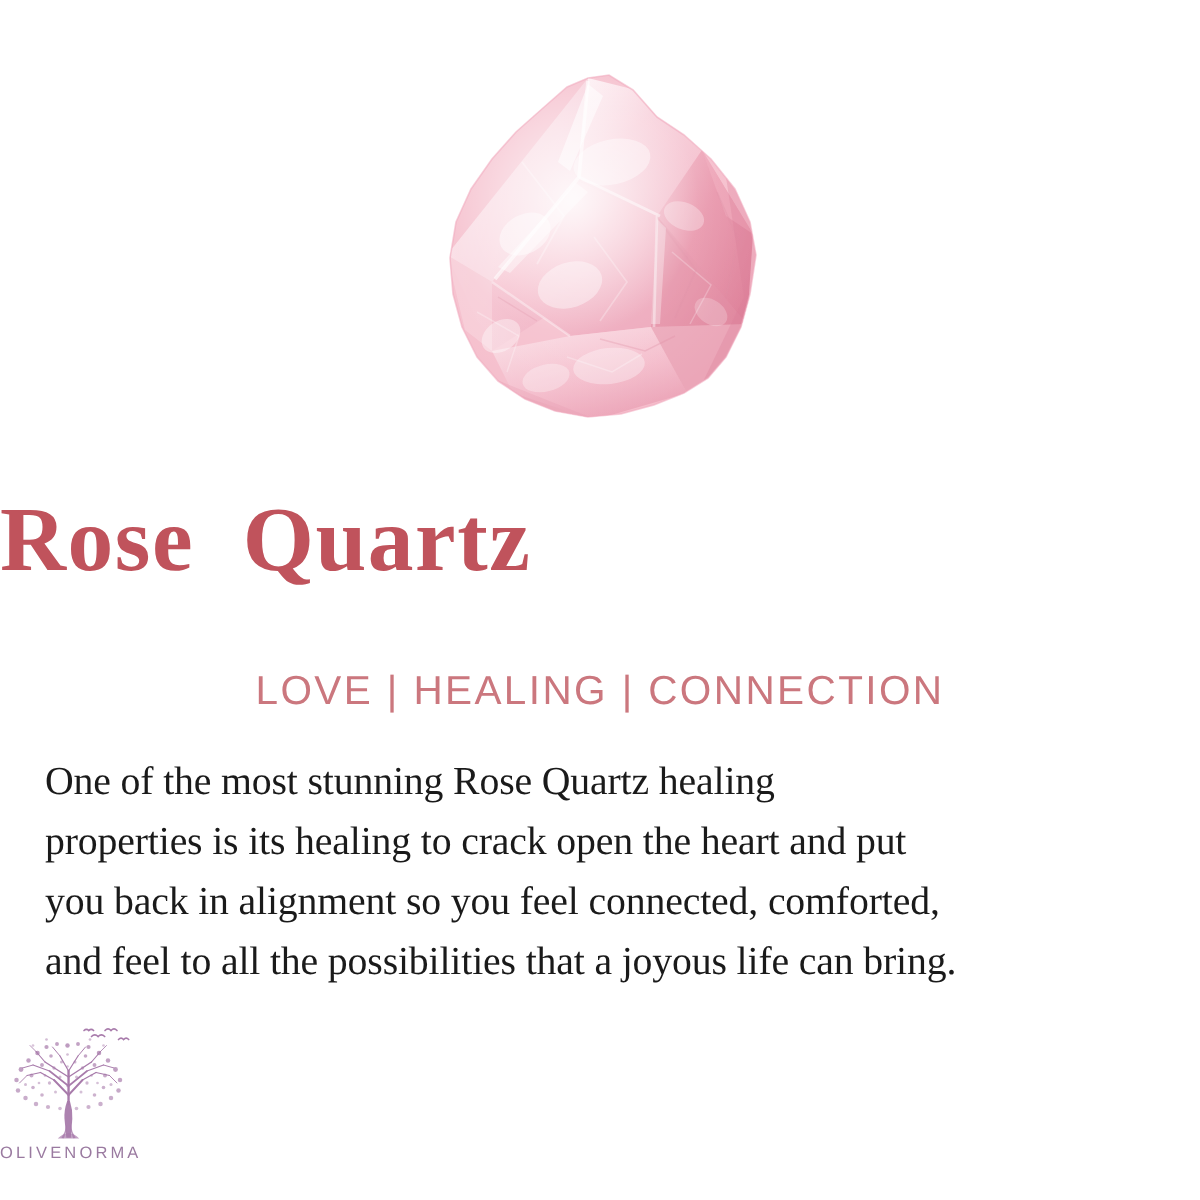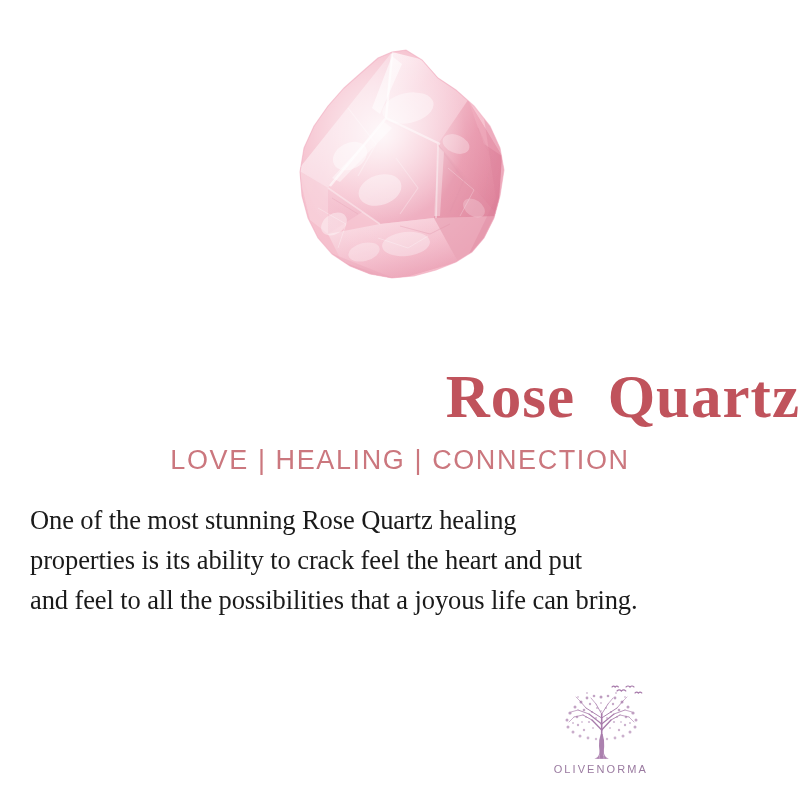--- a/index.html
+++ b/index.html
@@ -42,29 +42,28 @@
     height: 238px;
     display: block;
   }
 
   
   #title {
     position: absolute;
     left: 0;
     top: 330px;
     width: 800px;
-    text-align: right;
+    text-align: left;
     font-family: "Liberation Serif", "DejaVu Serif", serif;
     font-weight: bold;
     font-size: 61px;
     line-height: 1.0;
     color: #c0535c;
     letter-spacing: 1px;
     white-space: pre;
-    margin-top: 36px;
   }
 
   
   #subtitle {
     position: absolute;
     left: 0;
     top: 446px;
     width: 800px;
     text-align: center;
     font-family: "Liberation Sans", sans-serif;
@@ -95,21 +94,21 @@
   }
 
   
   #logo-block {
     position: absolute;
     left: 0;
     top: 684px;
     width: 648px;
     display: flex;
     flex-direction: column;
-    align-items: flex-end;
+    align-items: flex-start;
   }
   #logo-tree {
     width: 92px;
     height: 76px;
     display: block;
   }
   #logo-wordmark {
     margin-top: 3px;
     font-family: "Liberation Sans", sans-serif;
     font-size: 11px;
@@ -234,21 +233,22 @@
                L14 148 L12 124 L16 100 L26 78 L40 58 L56 40 L74 24 L90 10 Z" fill="none" stroke="#f0aabd" stroke-width="1.1" opacity="0.55"></path>
     </svg>
   </div>
 
   <div id="title">Rose  Quartz</div>
 
   <div id="subtitle">LOVE | HEALING | CONNECTION</div>
 
   <div id="body-copy">
     <span class="line">One of the most stunning Rose Quartz healing</span>
-    <span class="line">properties is its ability to crack feel the heart and put</span>
+    <span class="line">properties is its healing to crack open the heart and put</span>
+    <span class="line">you back in alignment so you feel connected, comforted,</span>
     <span class="line">and feel to all the possibilities that a joyous life can bring.</span>
   </div>
 
   <div id="logo-block">
     <svg id="logo-tree" viewBox="0 0 92 76" aria-label="tree logo">
       <g fill="#a87bab">
 
         <path d="M44.2 74.5 L43.0 62.0 Q42.6 56.0 44.8 50.0 L46.6 50.0 Q48.6 56.0 48.2 62.0 L47.2 74.5 Z" opacity="0.95"></path>
         <path d="M41.0 74.6 Q43.6 70.5 44.2 66.0 L44.6 66.2 Q44.4 71.0 42.6 74.8 Z" opacity="0.8"></path>
         <path d="M50.4 74.6 Q47.8 70.5 47.2 66.0 L46.8 66.2 Q47.0 71.0 48.8 74.8 Z" opacity="0.8"></path>

